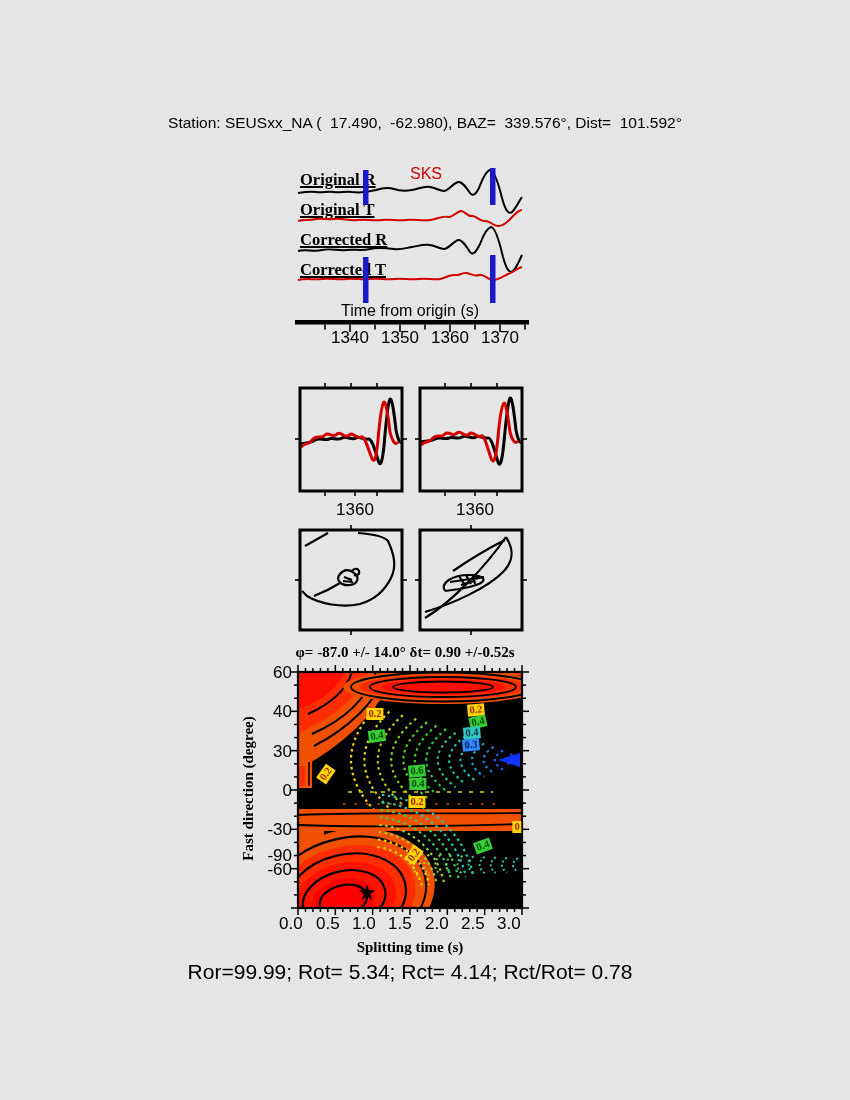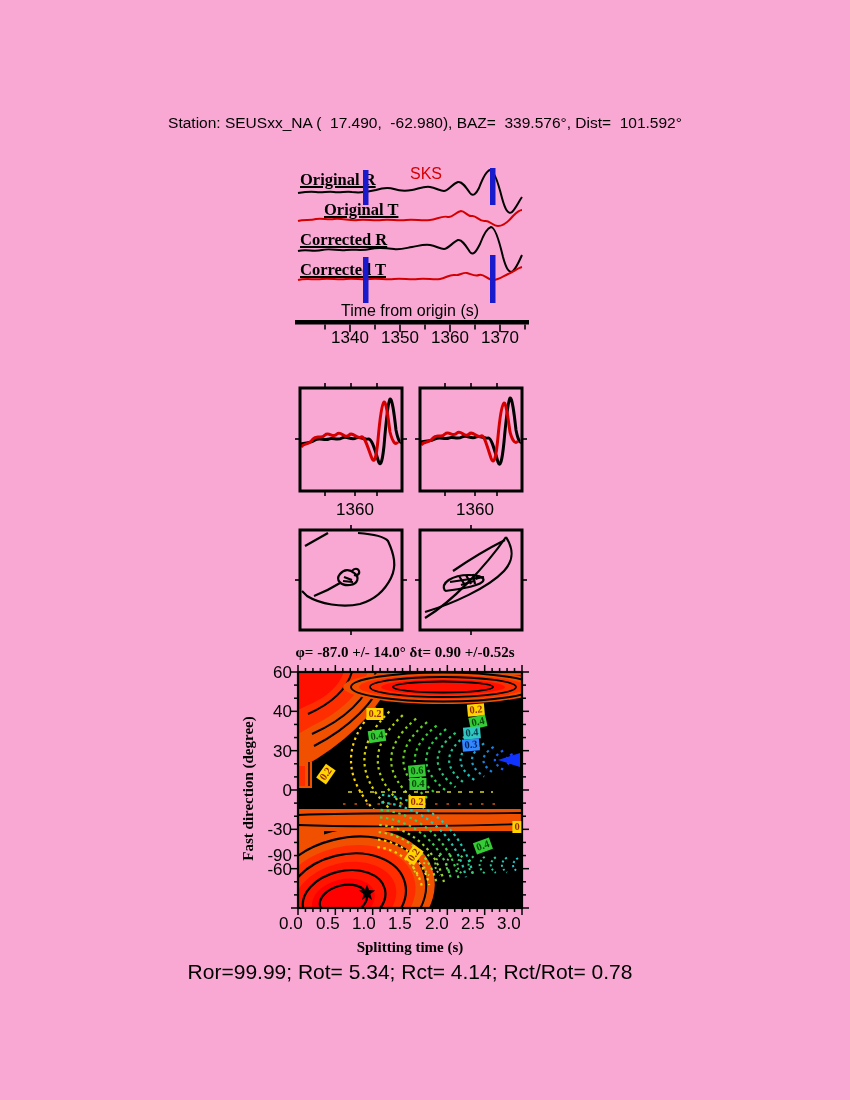--- a/index.html
+++ b/index.html
@@ -1,16 +1,16 @@
 <!DOCTYPE html>
 <html><head>
 <meta charset="utf-8">
 <style>
   html,body{margin:0;padding:0;background:#fff;}
-  #page{position:relative;width:850px;height:1100px;background:#f9a8d4;overflow:hidden;
+  #page{position:relative;width:850px;height:1100px;background:#e5e5e5;overflow:hidden;
         font-family:"Liberation Sans",sans-serif;color:#000;}
   .abs{position:absolute;}
   .hdr{white-space:pre;font-size:15.5px;letter-spacing:0px;width:850px;text-align:center;}
   .serifb{font-family:"Liberation Serif",serif;font-weight:bold;}
   .tracelab{font-family:"Liberation Serif",serif;font-weight:bold;font-size:16.5px;
             text-decoration:underline;text-decoration-thickness:1.8px;white-space:pre;}
   .ticklab{font-size:17px;text-align:center;width:60px;}
   .xticklab{font-size:17px;width:40px;}
   .yticklab{font-size:17px;text-align:right;width:52px;}
   .clab{position:absolute;font-family:"Liberation Serif",serif;font-weight:bold;font-size:10.5px;
@@ -20,21 +20,21 @@
 </style>
 </head>
 <body>
 
 <div id="page">
 
   <div class="abs hdr" style="top:114px;left:0;">Station: SEUSxx_NA (  17.490,  -62.980), BAZ=  339.576°, Dist=  101.592°</div>
 
   <div class="abs phase" style="left:410px;top:165px;">SKS</div>
   <div class="abs tracelab" style="left:300px;top:170px;">Original R</div>
-  <div class="abs tracelab" style="left:300px;top:200px;margin-left:24px;">Original T</div>
+  <div class="abs tracelab" style="left:300px;top:200px;">Original T</div>
   <div class="abs tracelab" style="left:300px;top:230px;">Corrected R</div>
   <div class="abs tracelab" style="left:300px;top:260px;">Corrected T</div>
 
   <svg class="abs" style="left:290px;top:160px;" width="250" height="180" viewBox="0 0 250 180">
     <path fill="none" stroke="#000" stroke-width="2" d="M8,33 C14,32 20,31 26,32 C32,33 38,31 44,32 C50,33 56,31 62,32 C70,33 78,32 86,30 C92,28 98,27 104,29 C110,31 116,31 122,30 C128,29 134,26 140,27 C146,28 150,31 154,31 C158,31 162,24 168,22 C172,21 176,27 180,33 C183,37 186,34 189,28 C192,20 196,11 200,10 C204,10 208,22 212,38 C215,49 218,55 222,52 C226,48 229,41 232,37"></path>
     <path fill="none" stroke="#d40000" stroke-width="2" d="M8,61 C14,59 20,61 26,59 C32,58 38,60 44,59 C52,58 60,61 68,60 C76,59 84,61 92,60 C100,59 108,61 116,60 C124,59 132,61 140,60 C146,60 152,55 158,57 C162,58 166,52 171,51 C175,51 178,57 182,56 C186,55 190,62 195,61 C199,60 203,66 208,66 C213,66 218,62 223,56 C226,53 230,50 232,50"></path>
     <path fill="none" stroke="#000" stroke-width="2" d="M8,91 C16,89 24,92 32,90 C40,88 48,91 56,90 C64,89 72,91 80,89 C88,87 96,88 104,89 C110,90 116,88 122,87 C128,86 134,84 140,85 C146,86 150,89 154,89 C158,89 163,82 168,80 C172,79 176,86 180,92 C183,96 186,92 190,84 C193,76 197,68 201,67 C205,67 209,80 213,97 C216,108 219,114 223,111 C227,107 230,99 232,95"></path>
     <path fill="none" stroke="#d40000" stroke-width="2" d="M8,120 C16,118 24,120 32,119 C40,118 48,120 56,119 C64,118 72,120 80,119 C88,118 96,120 104,119 C112,118 120,120 128,119 C136,118 144,120 150,119 C156,118 160,114 165,115 C169,116 173,112 177,113 C181,114 185,117 189,115 C193,113 197,119 202,120 C207,121 212,117 218,114 C223,112 228,108 232,107"></path>
     <rect x="73" y="10" width="5.5" height="35" fill="#1a1acd"></rect>
     <rect x="200" y="8" width="5.5" height="37" fill="#1a1acd"></rect>

